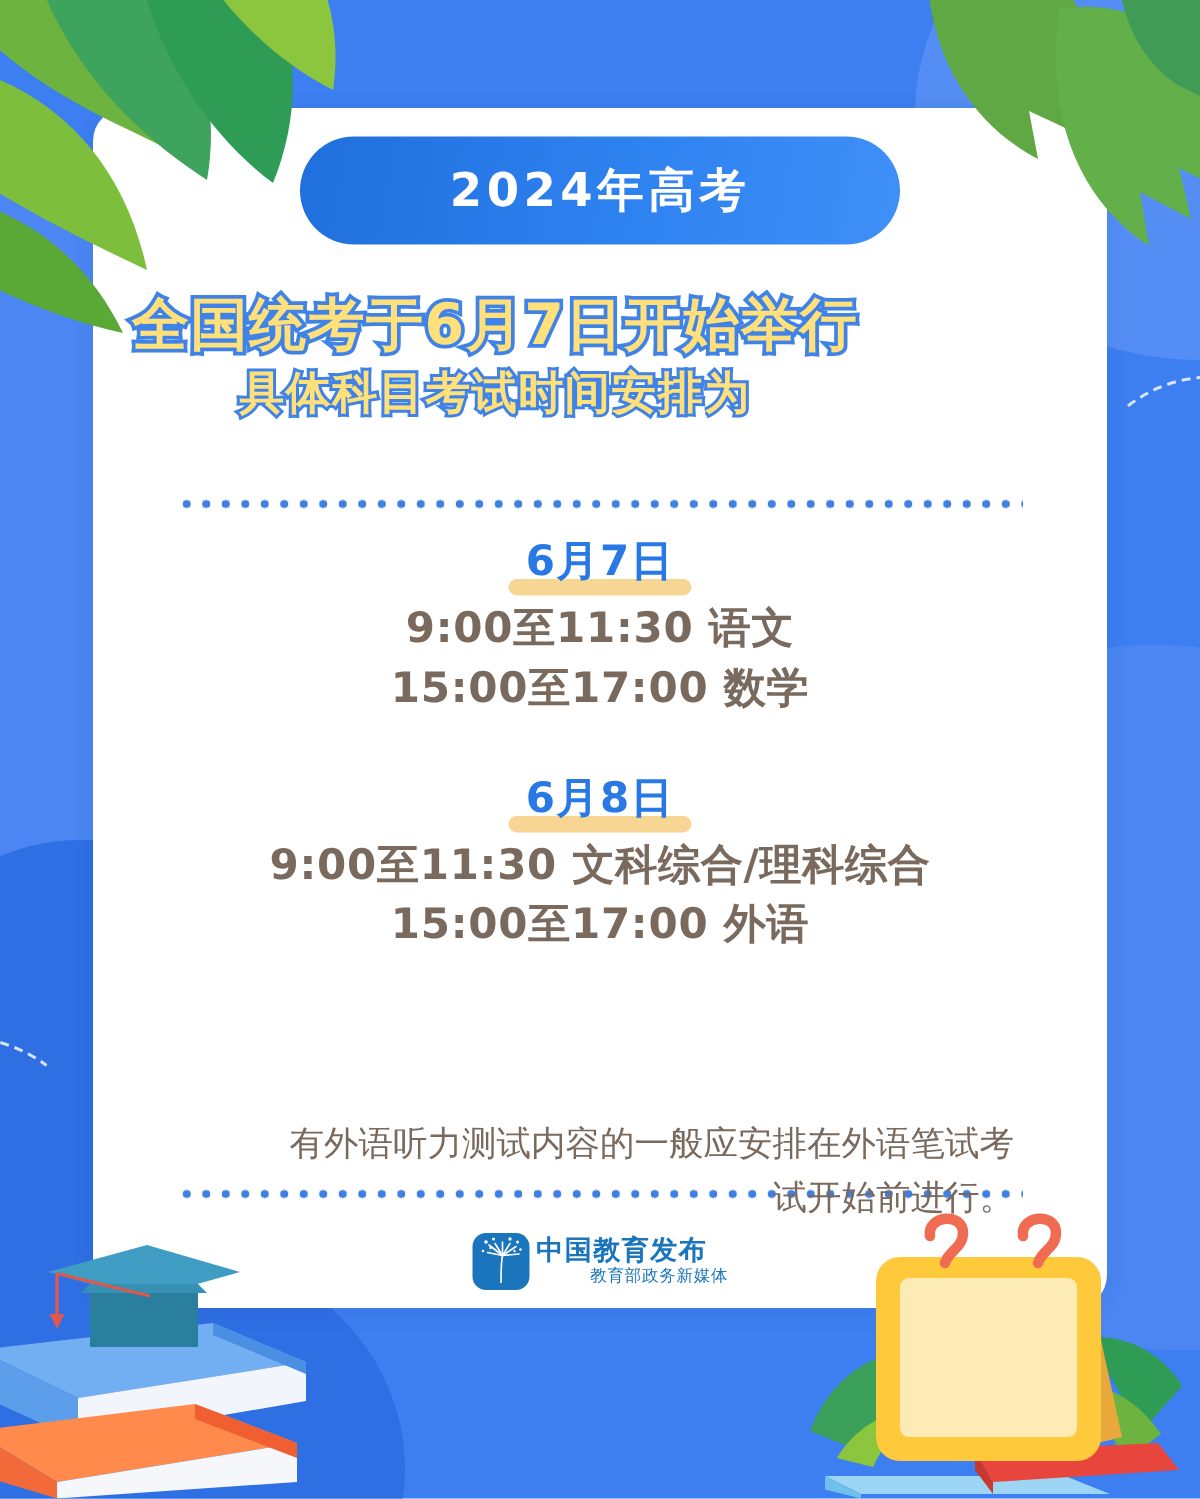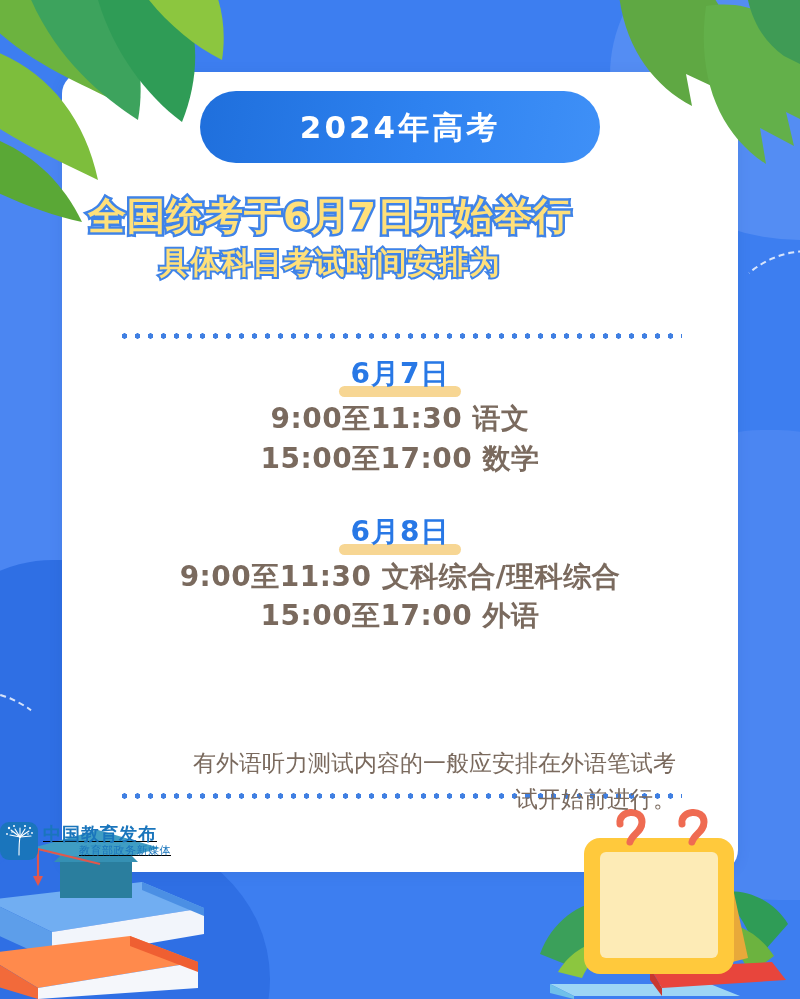--- a/index.html
+++ b/index.html
@@ -97,21 +97,21 @@
   .note{
     position:absolute;left:128px;top:700px;width:548px;z-index:8;
     font-size:23px;color:#7a6a5e;line-height:1.55;text-align:right;text-indent:2em;
     font-family:"DejaVu Sans","Liberation Sans",sans-serif;
     margin-top:46px;
   }
 
   
   .footer-logo{
     position:absolute;left:0;right:0;top:822px;z-index:8;
-    display:flex;align-items:center;gap:5px;text-decoration:underline;
+    display:flex;align-items:center;justify-content:center;gap:5px;
   }
   .logo-mark{width:38px;height:38px;border-radius:9px;background:#1a75bc;position:relative;flex:none;}
   .logo-text{display:flex;flex-direction:column;justify-content:center;}
   .logo-title{font-size:18px;font-weight:bold;color:#1a75bc;letter-spacing:1px;line-height:1.15;
     font-family:"DejaVu Sans","Liberation Sans",sans-serif;}
   .logo-sub{font-size:11px;color:#1a75bc;letter-spacing:.5px;line-height:1.3;
     font-family:"DejaVu Sans","Liberation Sans",sans-serif;margin-left:36px;}
 
   
   .books-left{position:absolute;left:-8px;bottom:0;width:280px;height:195px;z-index:7;}

